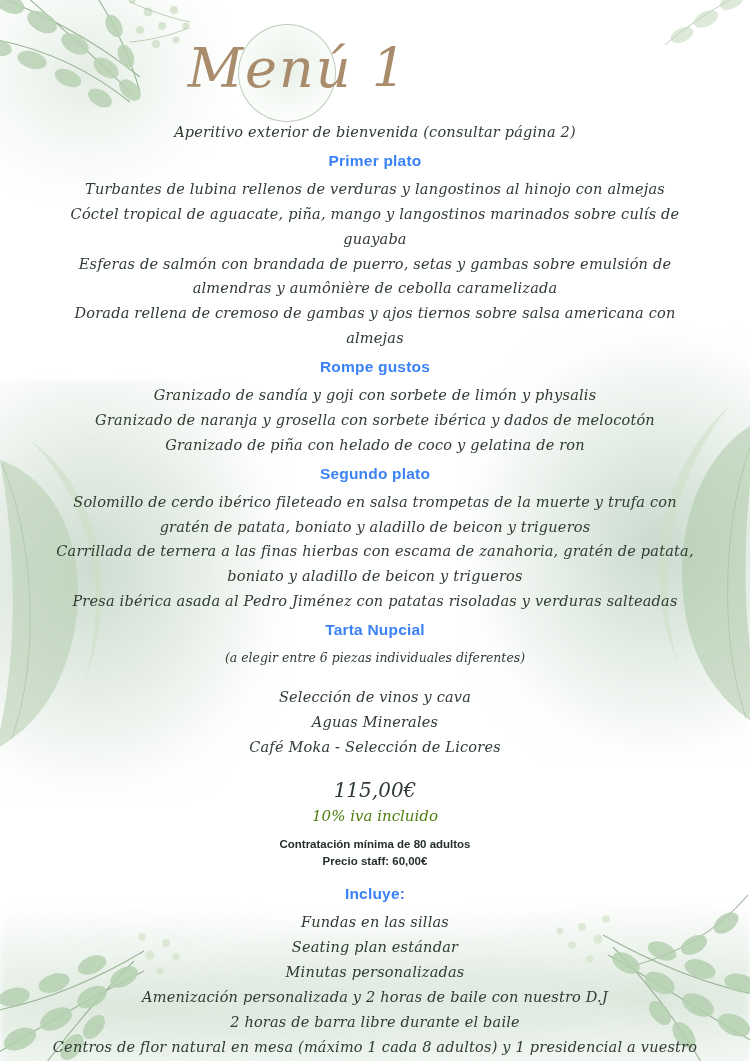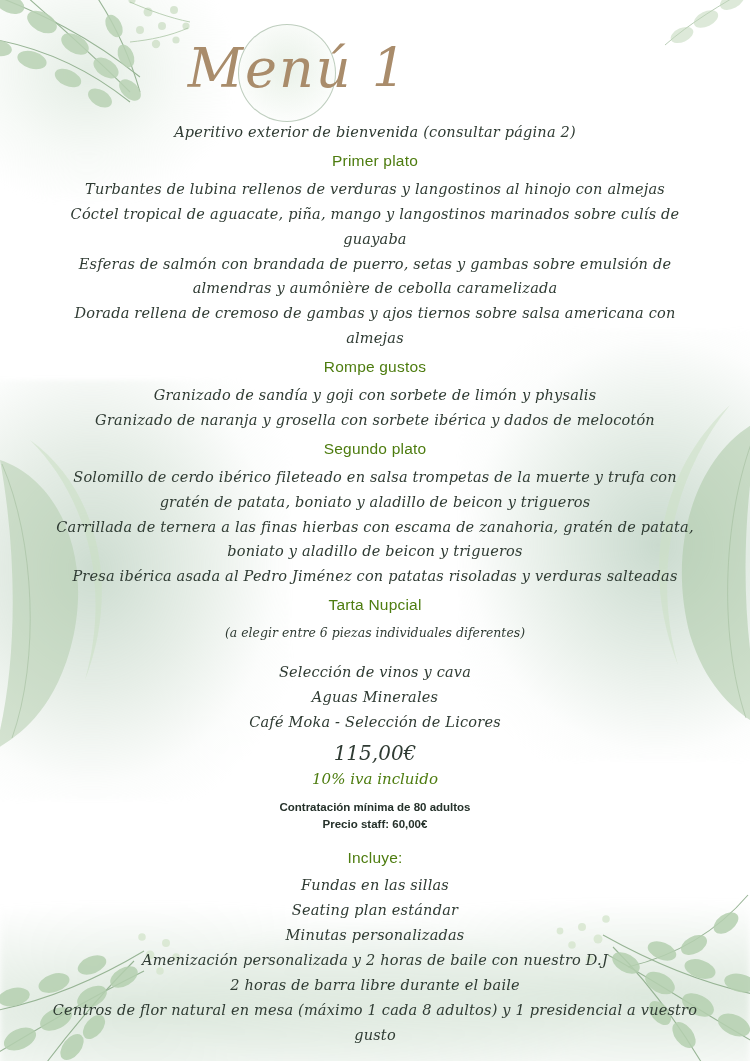--- a/index.html
+++ b/index.html
@@ -101,39 +101,40 @@
     font-family: "DejaVu Serif", serif;
     font-style: italic;
     font-size: 14.5px;
     color: #2f3b33;
     line-height: 1.72;
     letter-spacing: 0.2px;
   }
   .section {
     font-family: "Liberation Sans", sans-serif;
     font-style: normal;
-    font-weight: normal;
+    font-weight: bold;
     font-size: 15.5px;
-    color: #4d7c0f;
+    color: #3b82f6;
     letter-spacing: 0.2px;
     line-height: 2.05;
   }
   .sub-note {
     font-family: "DejaVu Serif", serif;
     font-style: italic;
     font-size: 12.5px;
     color: #2f3b33;
     line-height: 1.9;
   }
   .price {
     font-family: "DejaVu Serif", serif;
     font-style: italic;
     font-size: 20px;
     color: #2f3b33;
     line-height: 1.45;
+    margin-top: 12px;
   }
   .price-sub {
     font-family: "DejaVu Serif", serif;
     font-style: italic;
     font-size: 15px;
     color: #4d7c0f;
     line-height: 1.5;
   }
   .bold-small {
     font-family: "Liberation Sans", sans-serif;
@@ -290,20 +291,21 @@
 
     <div class="section">Primer plato</div>
     <div class="line">Turbantes de lubina rellenos de verduras y langostinos al hinojo con almejas</div>
     <div class="line">Cóctel tropical de aguacate, piña, mango y langostinos marinados sobre culís de guayaba</div>
     <div class="line">Esferas de salmón con brandada de puerro, setas y gambas sobre emulsión de almendras y aumônière de cebolla caramelizada</div>
     <div class="line">Dorada rellena de cremoso de gambas y ajos tiernos sobre salsa americana con almejas</div>
 
     <div class="section">Rompe gustos</div>
     <div class="line">Granizado de sandía y goji con sorbete de limón y physalis</div>
     <div class="line">Granizado de naranja y grosella con sorbete ibérica y dados de melocotón</div>
+    <div class="line">Granizado de piña con helado de coco y gelatina de ron</div>
 
     <div class="section">Segundo plato</div>
     <div class="line">Solomillo de cerdo ibérico fileteado en salsa trompetas de la muerte y trufa con gratén de patata, boniato y aladillo de beicon y trigueros</div>
     <div class="line">Carrillada de ternera a las finas hierbas con escama de zanahoria, gratén de patata, boniato y aladillo de beicon y trigueros</div>
     <div class="line">Presa ibérica asada al Pedro Jiménez con patatas risoladas y verduras salteadas</div>
 
     <div class="section">Tarta Nupcial</div>
     <div class="sub-note">(a elegir entre 6 piezas individuales diferentes)</div>
 
     <div class="spacer-md"></div>

